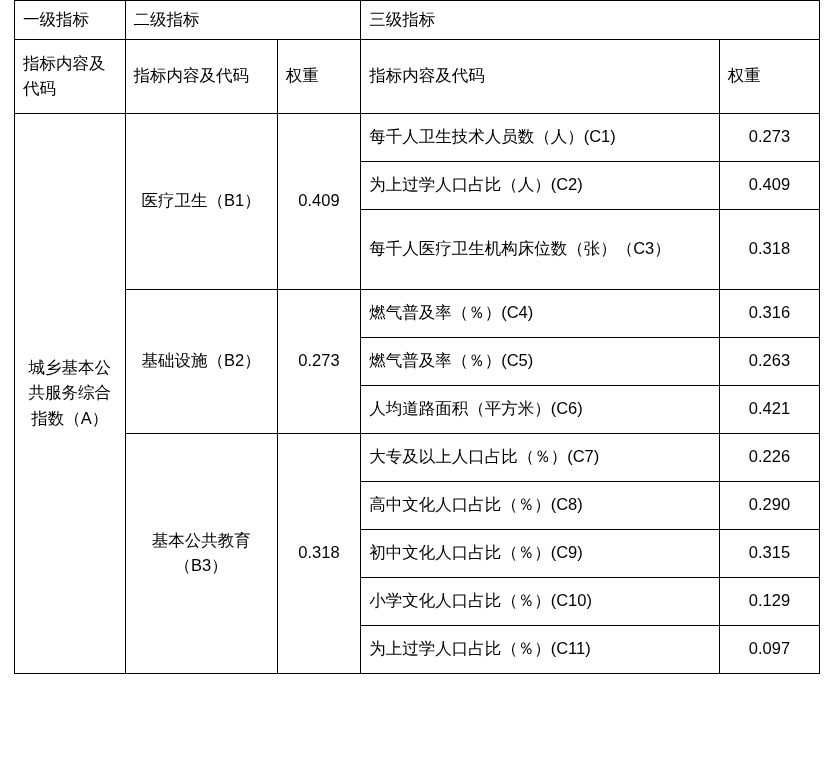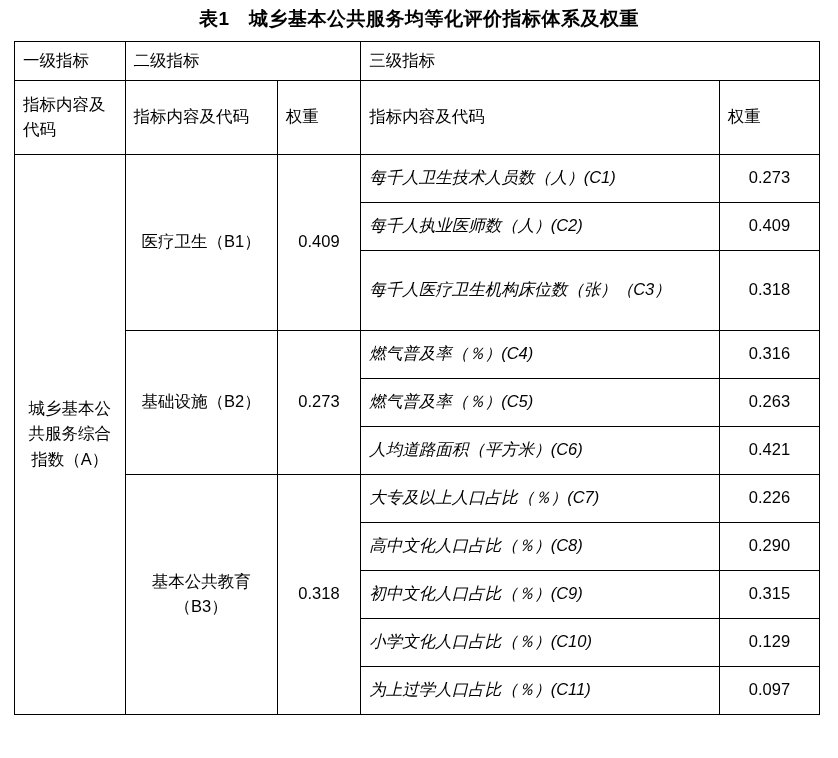--- a/index.html
+++ b/index.html
@@ -54,41 +54,40 @@
   .sub-head {
     height: 74px;
   }
   .col-a { width: 106px; }
   .col-b { width: 146px; }
   .col-bw { width: 80px; }
   .col-c { width: 344px; }
   .col-cw { width: 96px; }
 
   .cell-center { text-align: center; }
-  .cell-left { text-align: left; padding-left: 12px; font-style: italic; }
+  .cell-left { text-align: left; padding-left: 12px; }
   .cell-rowspan-a {
     text-align: center;
     padding-left: 8px;
     line-height: 2.0;
     vertical-align: middle;
   }
   .cell-b {
     text-align: center;
     vertical-align: middle;
     line-height: 1.9;
   }
   .row-h { height: 48px; }
   .row-h2 { height: 80px; }
 </style>
 </head>
 <body>
 
 <div class="page">
 
-  <div class="table-caption">表1　城乡基本公共服务均等化评价指标体系及权重</div>
 
   <table class="indicator-table">
     <colgroup>
       <col class="col-a">
       <col class="col-b">
       <col class="col-bw">
       <col class="col-c">
       <col class="col-cw">
     </colgroup>
     <tbody>
@@ -106,21 +105,21 @@
       </tr>
 
       <tr class="row-h">
         <td class="cell-rowspan-a" rowspan="11">城乡基本公共服务综合指数（A）</td>
         <td class="cell-b" rowspan="3">医疗卫生（B1）</td>
         <td class="cell-center" rowspan="3">0.409</td>
         <td class="cell-left">每千人卫生技术人员数（人）(C1)</td>
         <td class="cell-center">0.273</td>
       </tr>
       <tr class="row-h">
-        <td class="cell-left">每千人执业医师数（人）(C2)</td>
+        <td class="cell-left">为上过学人口占比（人）(C2)</td>
         <td class="cell-center">0.409</td>
       </tr>
       <tr class="row-h2">
         <td class="cell-left">每千人医疗卫生机构床位数（张）（C3）</td>
         <td class="cell-center">0.318</td>
       </tr>
 
       <tr class="row-h">
         <td class="cell-b" rowspan="3">基础设施（B2）</td>
         <td class="cell-center" rowspan="3">0.273</td>

